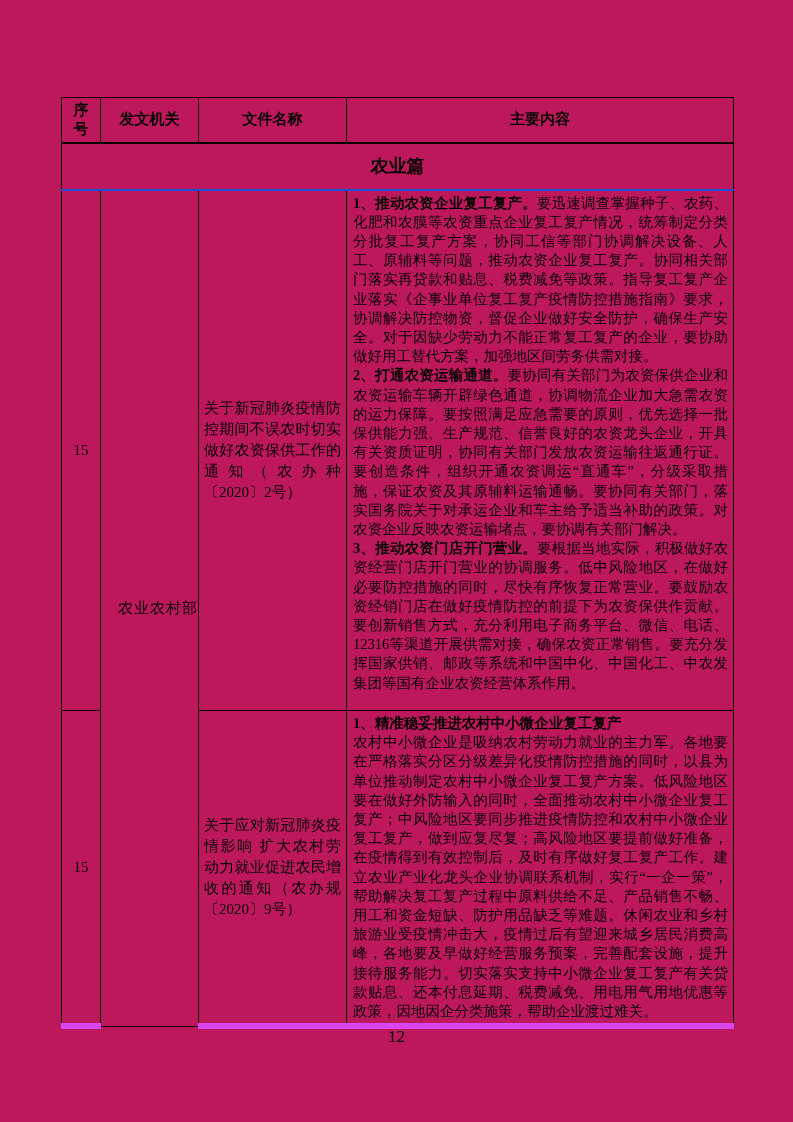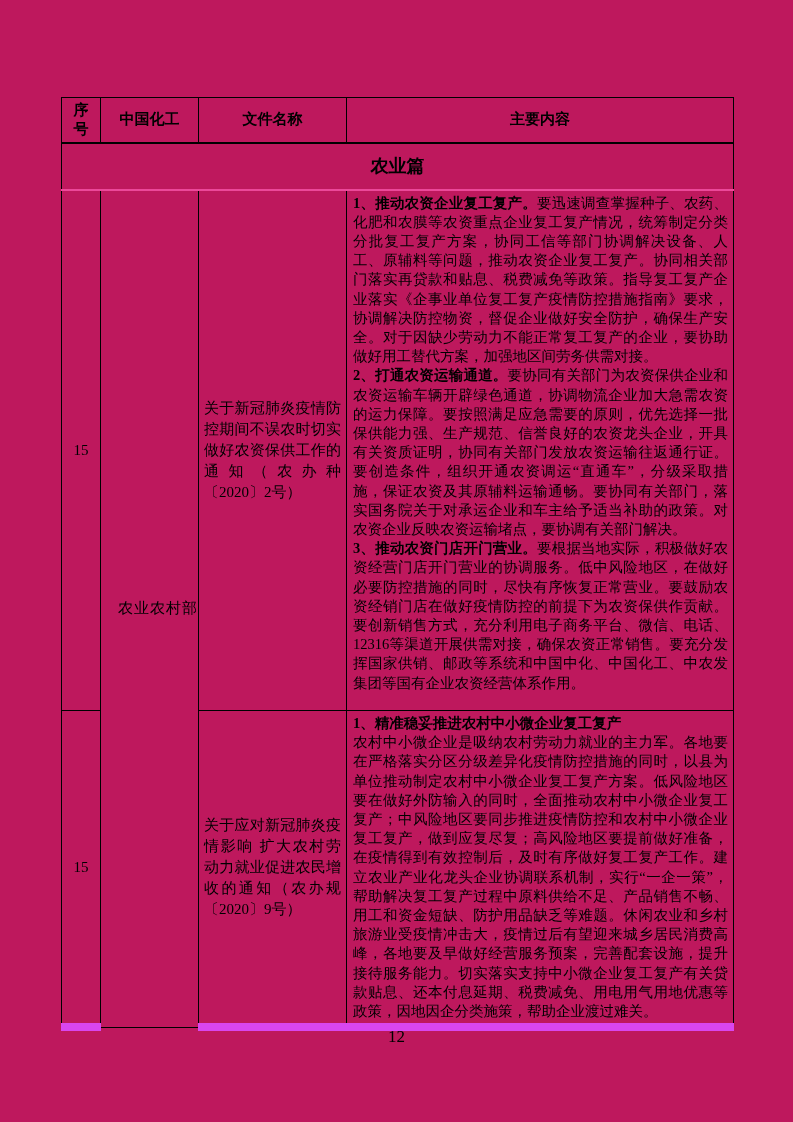--- a/index.html
+++ b/index.html
@@ -38,21 +38,21 @@
     line-height: 19px;
     border-bottom: 2px solid #000;
   }
   tr.header-row th.th-no { word-break: break-all; padding: 0 11px; }
 
   tr.section-row td {
     height: 47px;
     font-size: 18px;
     font-weight: bold;
     text-align: center;
-    border-bottom: 2px solid #ec4899;
+    border-bottom: 2px solid #1d4ed8;
   }
 
   td.no-cell {
     height: 521px;
     font-size: 15px;
     text-align: center;
   }
   td.agency-cell {
     font-size: 15px;
     text-align: right;
@@ -70,21 +70,21 @@
     font-size: 14.5px;
     line-height: 19.2px;
     padding: 3px 5px 2px 6px;
     text-align: justify;
     text-justify: inter-character;
   }
   td.content-cell p { margin: 0; }
   .lead { font-weight: bold; margin-top: 36px; }
   .lead-block { display: block; font-weight: bold; }
 
-  tr.row-16 td { border-bottom: 8px solid #d946ef; }
+  tr.row-16 td { border-bottom: 6px solid #d946ef; }
   tr.row-16 td.no-cell { height: 307px; }
 
   .page-number {
     position: absolute;
     top: 1027px;
     left: 0;
     width: 793px;
     text-align: center;
     font-size: 17px;
   }
@@ -98,21 +98,21 @@
     <colgroup>
       <col class="col-no">
       <col class="col-org">
       <col class="col-name">
       <col class="col-main">
     </colgroup>
 
     <tbody>
         <tr class="header-row">
       <th class="th-no">序号</th>
-      <th>中国化工</th>
+      <th>发文机关</th>
       <th>文件名称</th>
       <th>主要内容</th>
     </tr>
 
     <tr class="section-row">
       <td colspan="4">农业篇</td>
     </tr>
 
     <tr class="row-15">
       <td class="no-cell">15</td>

